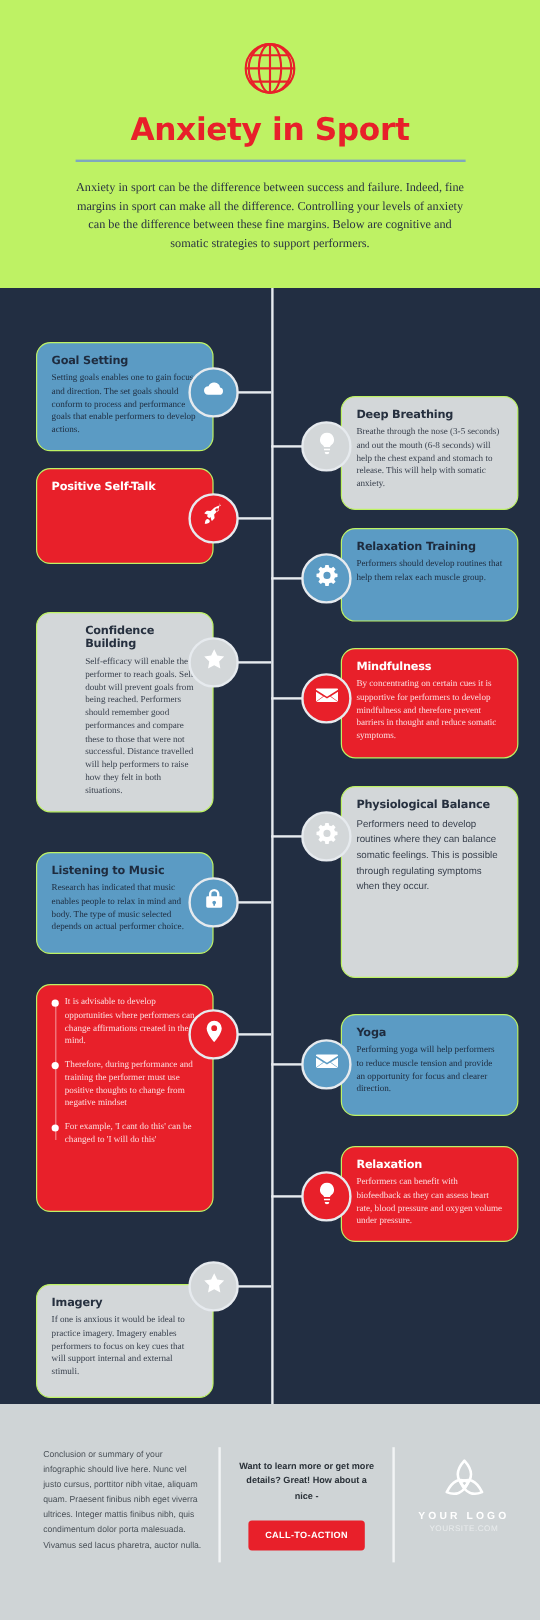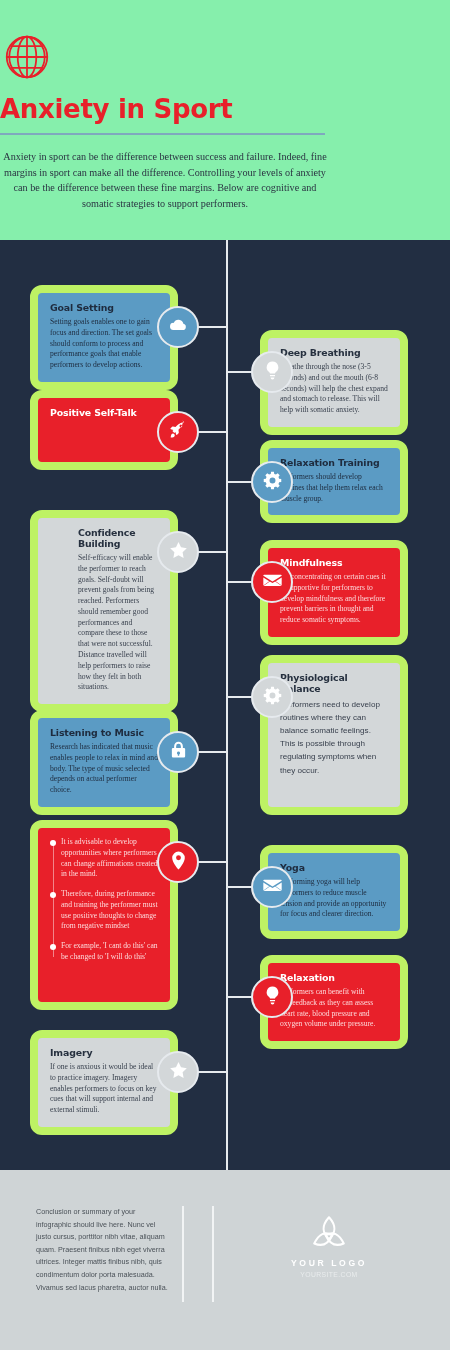--- a/index.html
+++ b/index.html
@@ -11,22 +11,22 @@
   #page {
     position:relative;
     width:450px; height:1350px;
     overflow:hidden;
     background:#ffffff;
   }
 
   
   .header {
     position:absolute; left:0; top:0; width:450px; height:240px;
-    background:#86efac;
-    display:flex; flex-direction:column; 
+    background:#bef264;
+    display:flex; flex-direction:column; align-items:center;
   }
   .globe-wrap { margin-top:30px; width:54px; height:54px; }
   .hdr-title {
     margin-top:10px;
     font-size:26px; font-weight:bold; letter-spacing:-0.3px;
     color:#E8202A;
     font-family:"DejaVu Sans", sans-serif;
   }
   .hdr-rule {
     margin-top:9px;
@@ -52,25 +52,25 @@
 
   
   .conn {
     position:absolute; height:2px; background:#E6EAEE;
   }
 
   
   .card {
     position:absolute;
     border-radius:12px;
-    border:8px solid #bef264;
+    border:1px solid #bef264;
     padding:9px 12px 11px 12px;
   }
   .card.left  { left:30px;  width:148px; }
-  .card.right { left:260px; width:148px; }
+  .card.right { left:284px; width:148px; }
 
   .card .ttl {
     font-family:"DejaVu Sans", sans-serif;
     font-weight:bold;
     font-size:9.4px;
     letter-spacing:-0.15px;
     margin-bottom:4px;
   }
   .card .bdy {
     font-family:"Liberation Serif", serif;
@@ -246,21 +246,21 @@
             <li>It is advisable to develop opportunities where performers can change affirmations created in the mind.</li>
             <li>Therefore, during performance and training the performer must use positive thoughts to change from negative mindset</li>
             <li>For example, 'I cant do this' can be changed to 'I will do this'</li>
           </ul>
         </div>
         <div class="badge b-red" style="top: 601px; left: 157px;">
           <span class="icon"><svg viewBox="0 0 24 24">
               <path d="M12 1.8a7.2 7.2 0 0 0-7.2 7.2c0 5.4 7.2 13.2 7.2 13.2s7.2-7.8 7.2-13.2A7.2 7.2 0 0 0 12 1.8zm0 9.9a2.8 2.8 0 1 1 0-5.6 2.8 2.8 0 0 1 0 5.6z"></path>
             </svg></span>
         </div>
-        <div class="card left t-gray" style="top: 790px; min-height: 95px;">
+        <div class="card left t-gray" style="top: 830px; min-height: 95px;">
           <div class="ttl">Imagery</div>
           <div class="bdy">If one is anxious it would be ideal to practice imagery. Imagery enables performers to focus on key cues that will support internal and external stimuli.</div>
         </div>
         <div class="badge b-gray" style="top: 811px; left: 157px;">
           <span class="icon"><svg viewBox="0 0 24 24">
               <path d="M12 2.4l2.9 6 6.6.95-4.8 4.65 1.15 6.6L12 17.5l-5.85 3.1L7.3 14 2.5 9.35 9.1 8.4z"></path>
             </svg></span>
         </div>
         <div class="card right t-gray" style="top: 90px; min-height: 95px;">
           <div class="ttl">Deep Breathing</div>
@@ -318,20 +318,24 @@
         </div>
       </div>
   </div>
 
   <div class="footer">
     <div class="f-inner">
       <div class="f-col1">
         <p>Conclusion or summary of your infographic should live here. Nunc vel justo cursus, porttitor nibh vitae, aliquam quam. Praesent finibus nibh eget viverra ultrices. Integer mattis finibus nibh, quis condimentum dolor porta malesuada. Vivamus sed lacus pharetra, auctor nulla.</p>
       </div>
       <div class="f-div"></div>
+      <div class="f-col2">
+        <p>Want to learn more or get more details? Great! How about a nice -</p>
+        <button class="cta">CALL-TO-ACTION</button>
+      </div>
       <div class="f-div"></div>
       <div class="f-col3">
         <div class="f-logo-mark">
           <svg viewBox="0 0 48 44" width="40" height="36">
             <g fill="none" stroke="#ffffff" stroke-width="2.6" stroke-linejoin="round">
               <path d="M24 4 C33 14 33 22 24 31 C15 22 15 14 24 4 Z"></path>
               <path d="M6 36 C12 24 19 21 28 26 C23 37 15 40 6 36 Z"></path>
               <path d="M42 36 C36 24 29 21 20 26 C25 37 33 40 42 36 Z"></path>
             </g>
           </svg>

